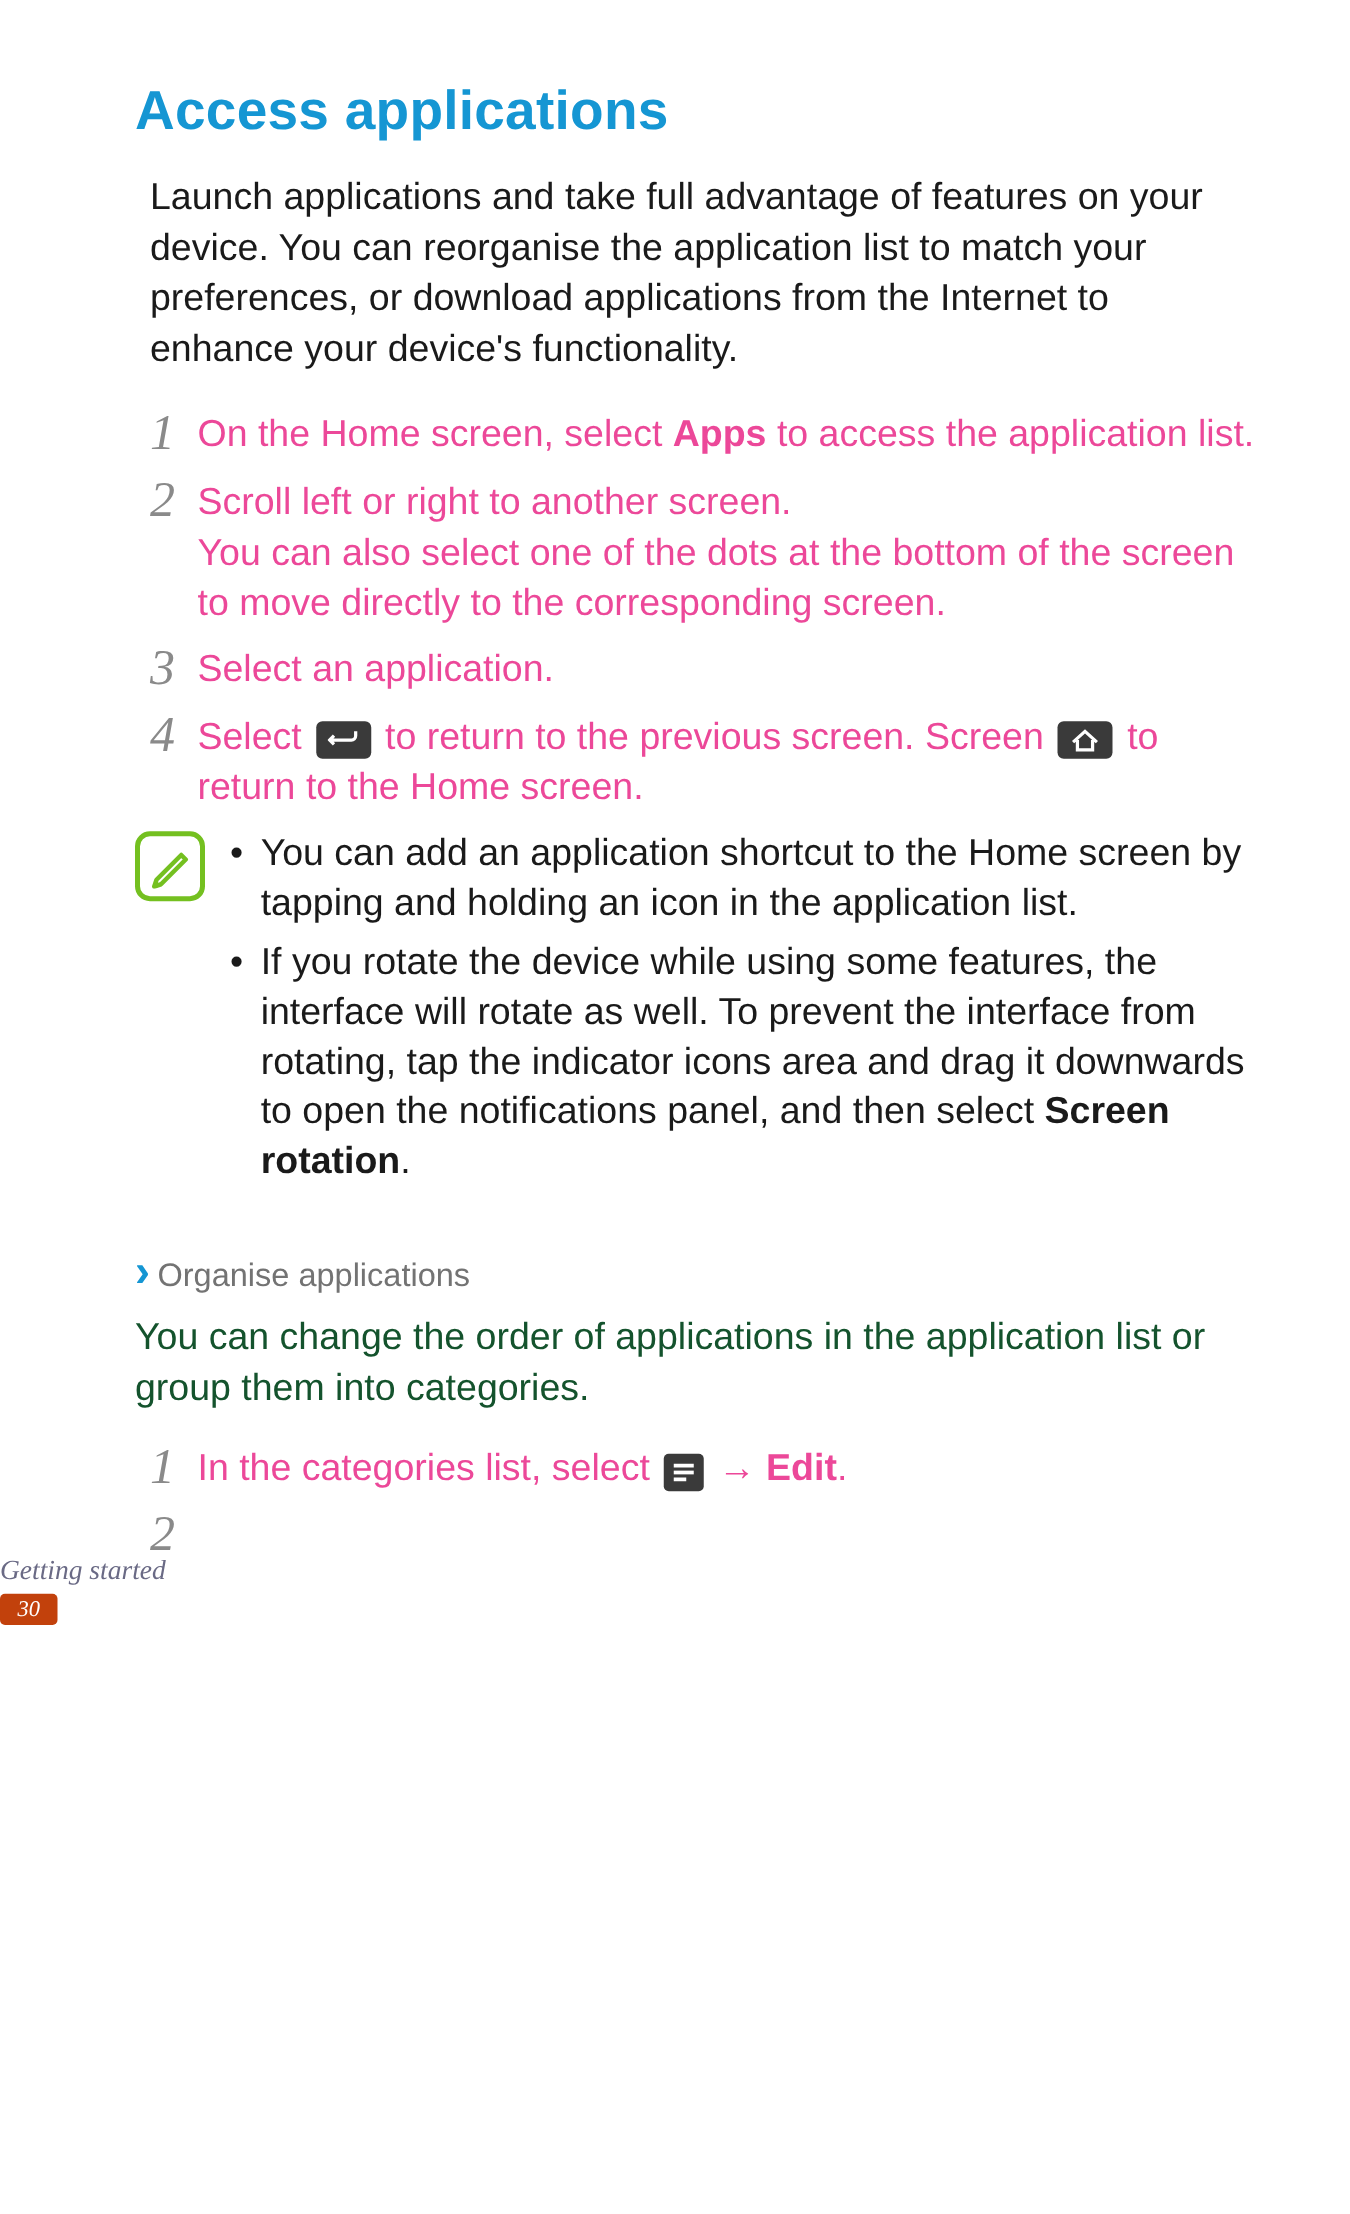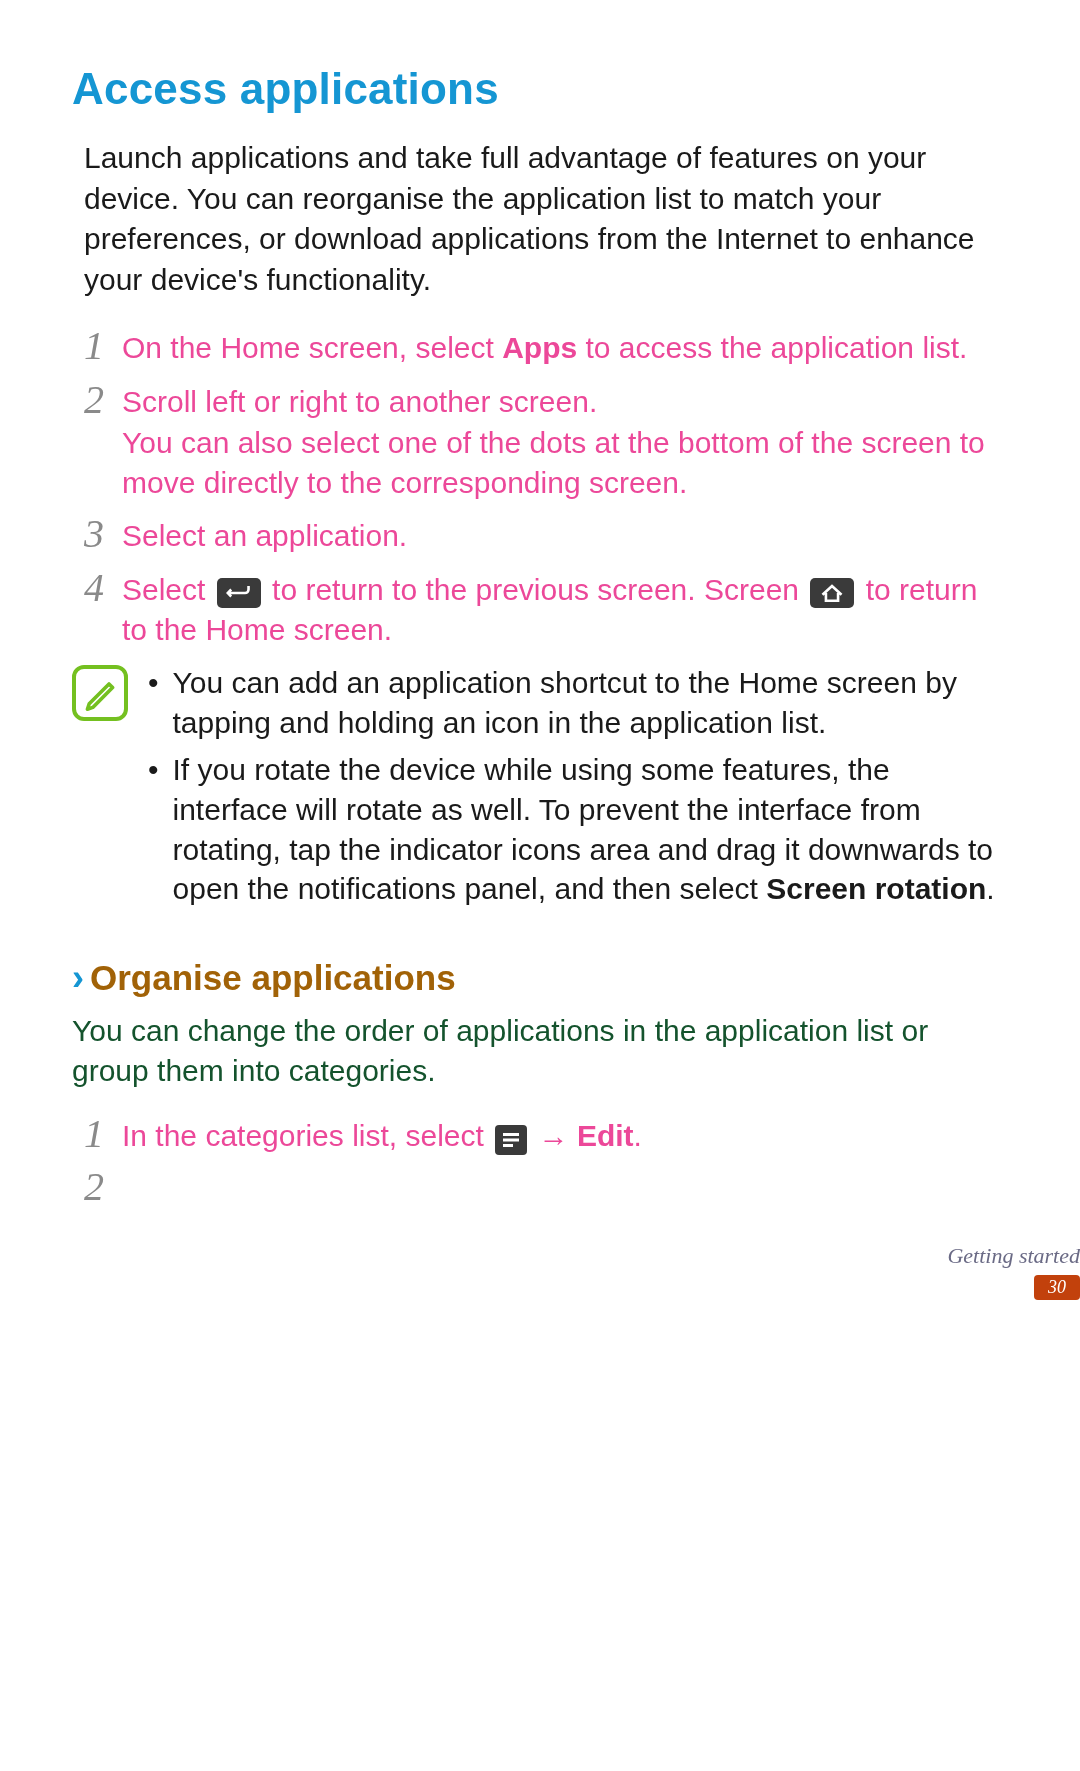--- a/index.html
+++ b/index.html
@@ -1,17 +1,17 @@
 <!DOCTYPE html>
 <html><head>
 <meta charset="utf-8">
 <style>
   * { box-sizing: border-box; margin: 0; padding: 0; }
   html, body { width: 1080px; height: 1771px; background: #fff; font-family: "Segoe UI", "Helvetica Neue", Arial, sans-serif; color: #222; }
-  .page { position: relative; width: 1080px; height: 1340px; padding: 64px 72px 60px 72px; }
+  .page { position: relative; width: 1080px; height: 1340px; padding: 64px 72px 60px 108px; }
 
   .h1 { font-size: 44px; font-weight: 700; color: #1596d3; margin-bottom: 24px; letter-spacing: 0.2px; }
   .intro { font-size: 30px; line-height: 1.35; color: #1a1a1a; margin-bottom: 28px; margin-left: 12px; }
 
   .steps { }
   .step { display: flex; align-items: flex-start; gap: 18px; margin-bottom: 14px; }
   .step-num { font-family: Georgia, "Times New Roman", serif; font-style: italic; font-size: 40px; line-height: 1; color: #8a8a8a; min-width: 32px; text-align: right; margin-top: -2px; }
   .step-body { font-size: 30px; line-height: 1.32; color: #ec4899; }
   .step-body p { margin: 0; }
   .step-body p + p { margin-top: 2px; }
@@ -26,24 +26,24 @@
   .note { display: flex; align-items: flex-start; gap: 20px; margin-top: 10px; margin-bottom: 28px; }
   .note-badge { flex: 0 0 56px; width: 56px; height: 56px; border: 4px solid #74c020; border-radius: 12px; display: flex; align-items: center; justify-content: center; margin-top: 2px; }
   .note-badge svg { width: 36px; height: 36px; stroke: #74c020; fill: none; stroke-width: 4; stroke-linecap: round; stroke-linejoin: round; }
   .note-body { font-size: 30px; line-height: 1.32; color: #1a1a1a; }
   .note-bullet { display: flex; gap: 14px; margin-bottom: 8px; }
   .note-dot { font-size: 30px; line-height: 1.32; }
   .note-text { flex: 1; }
 
   .h2-row { display: flex; align-items: baseline; gap: 6px; margin-top: 40px; margin-bottom: 12px; }
   .chevron { color: #1596d3; font-size: 36px; font-weight: 700; }
-  .h2 { font-size: 35px; font-weight: 700; color: #a16207; }
+  .h2 { font-size: 26px; font-weight: 400; color: #737373; }
   .sub-intro { font-size: 30px; line-height: 1.35; color: #14532d; margin-bottom: 24px; }
 
-  .footer { position: absolute; bottom: 40px; left: 16px; right: 0; text-align: right; }
+  .footer { position: absolute; bottom: 40px; left: 0; right: 0; text-align: left; }
   .footer-top { font-family: Georgia, "Times New Roman", serif; font-style: italic; font-size: 22px; color: #6a6a85; margin-bottom: 6px; }
   .footer-pg { display: inline-block; background: #c2410c; color: #fff; font-style: italic; font-family: Georgia, serif; font-size: 18px; padding: 2px 14px; border-radius: 4px; }
 </style>
 </head>
 <body>
 
 <div class="page">
 
   <h1 class="h1">Access applications</h1>
 

